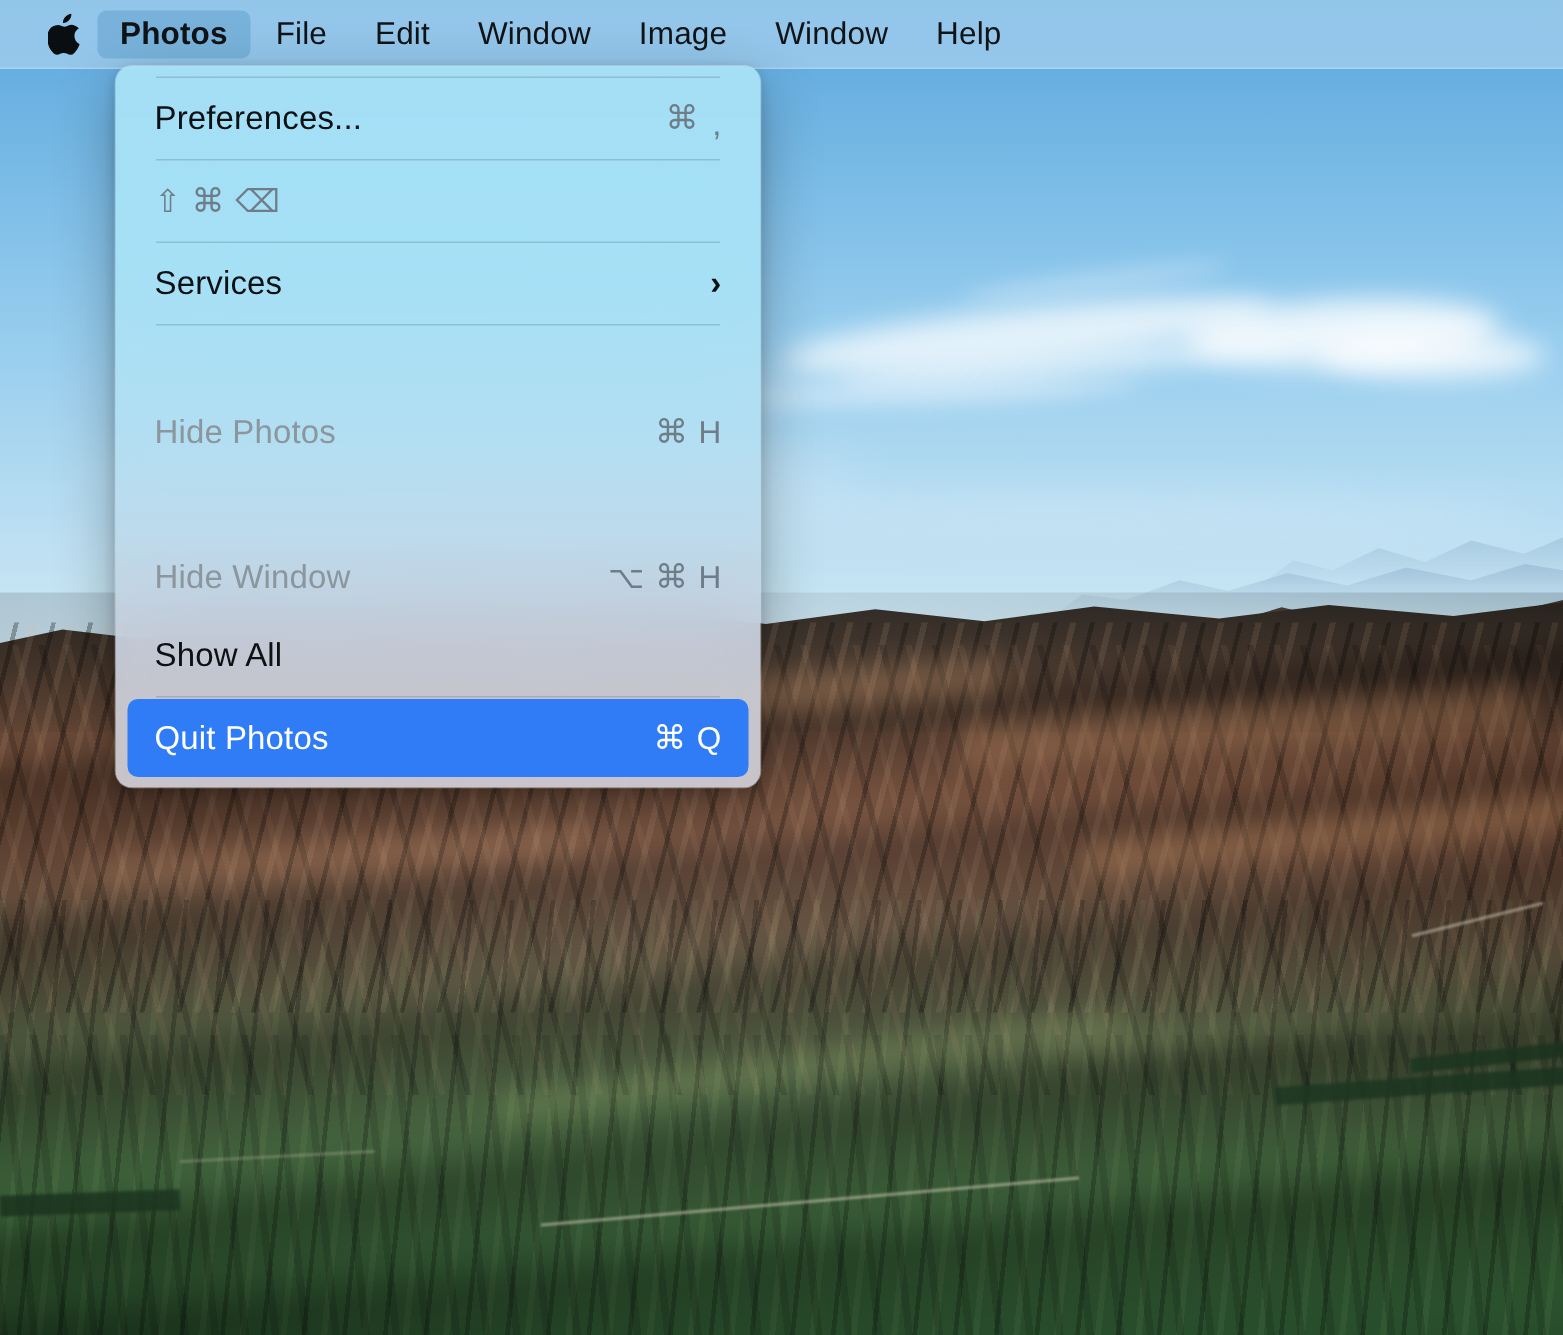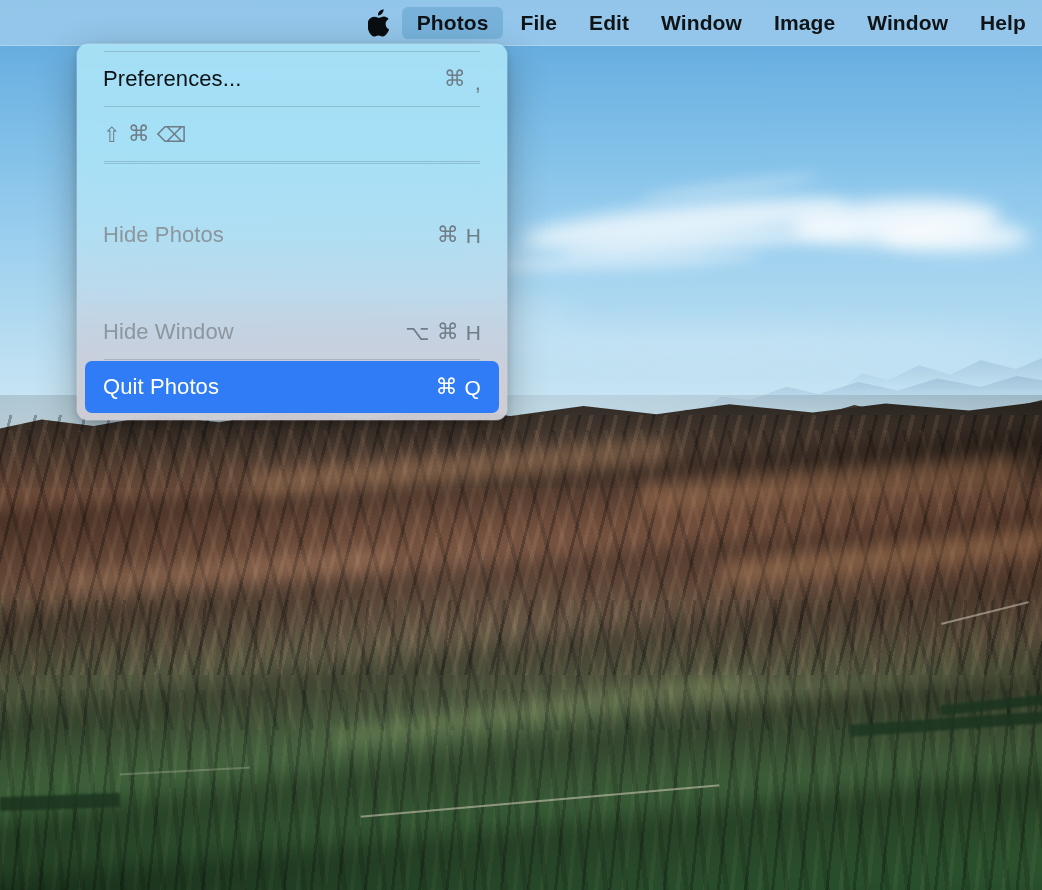--- a/index.html
+++ b/index.html
@@ -174,41 +174,39 @@
     position: absolute;
     left: 0; top: 0;
     width: 1042px; height: 46px;
     background: rgba(160,205,236,0.80);
     backdrop-filter: blur(22px);
     -webkit-backdrop-filter: blur(22px);
     display: flex;
     align-items: center;
     box-shadow: inset 0 -1px 0 rgba(255,255,255,0.22);
     z-index: 30;
-    justify-content: flex-end;
   }
 
   #apple-menu {
     width: 42px; height: 46px;
     display: flex; align-items: center; justify-content: center;
     margin-left: 22px;
   }
   #apple-menu svg { display:block; }
 
   .mb-item {
     height: 32px;
     padding: 0 15px;
     margin: 0 1px;
     display: flex; align-items: center;
     font-size: 21px;
     color: #111417;
     border-radius: 6px;
     white-space: nowrap;
     letter-spacing: .1px;
-    font-weight: bold;
   }
   .mb-item.bold { font-weight: 700; }
   .mb-item.active {
     background: rgba(110,170,212,0.72);
   }
 
   
   #photos-menu {
     position: absolute;
     left: 77px;
@@ -388,40 +386,47 @@
     <div class="menu-row">
       <span class="shortcut">
         <span class="key">⇧</span>
         <span class="key cmdkey">⌘</span>
         <span class="key">⌫</span>
       </span>
     </div>
 
     <div class="separator"></div>
 
+    <div class="menu-row">
+      <span class="menu-label">Services</span>
+      <span class="submenu-arrow">›</span>
+    </div>
 
     <div class="separator"></div>
 
     <div class="menu-row disabled">
       <span class="menu-label">Hide Photos</span>
       <span class="shortcut">
         <span class="key cmdkey">⌘</span>
         <span class="key">H</span>
       </span>
     </div>
 
     <div class="menu-row disabled">
       <span class="menu-label">Hide Window</span>
       <span class="shortcut">
         <span class="key">⌥</span>
         <span class="key cmdkey">⌘</span>
         <span class="key">H</span>
       </span>
     </div>
 
+    <div class="menu-row">
+      <span class="menu-label">Show All</span>
+    </div>
 
     <div class="separator"></div>
 
     <div class="menu-row selected">
       <span class="menu-label">Quit Photos</span>
       <span class="shortcut">
         <span class="key cmdkey">⌘</span>
         <span class="key">Q</span>
       </span>
     </div>

